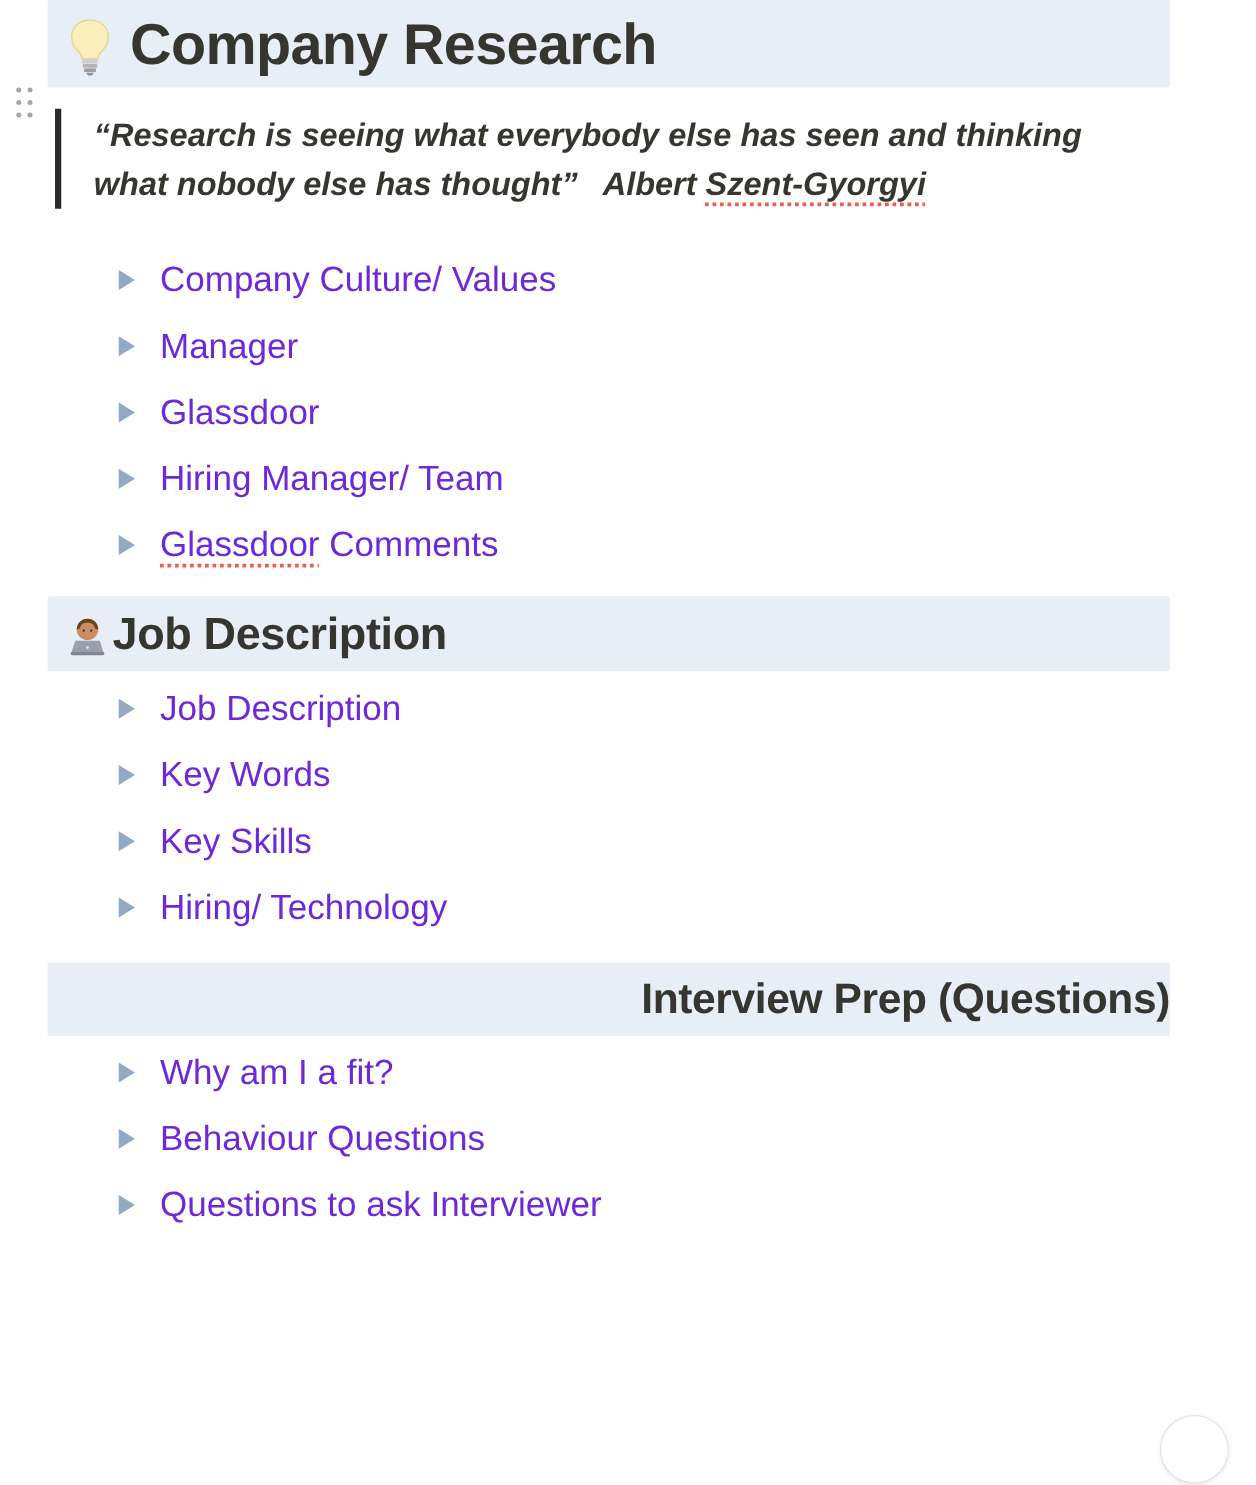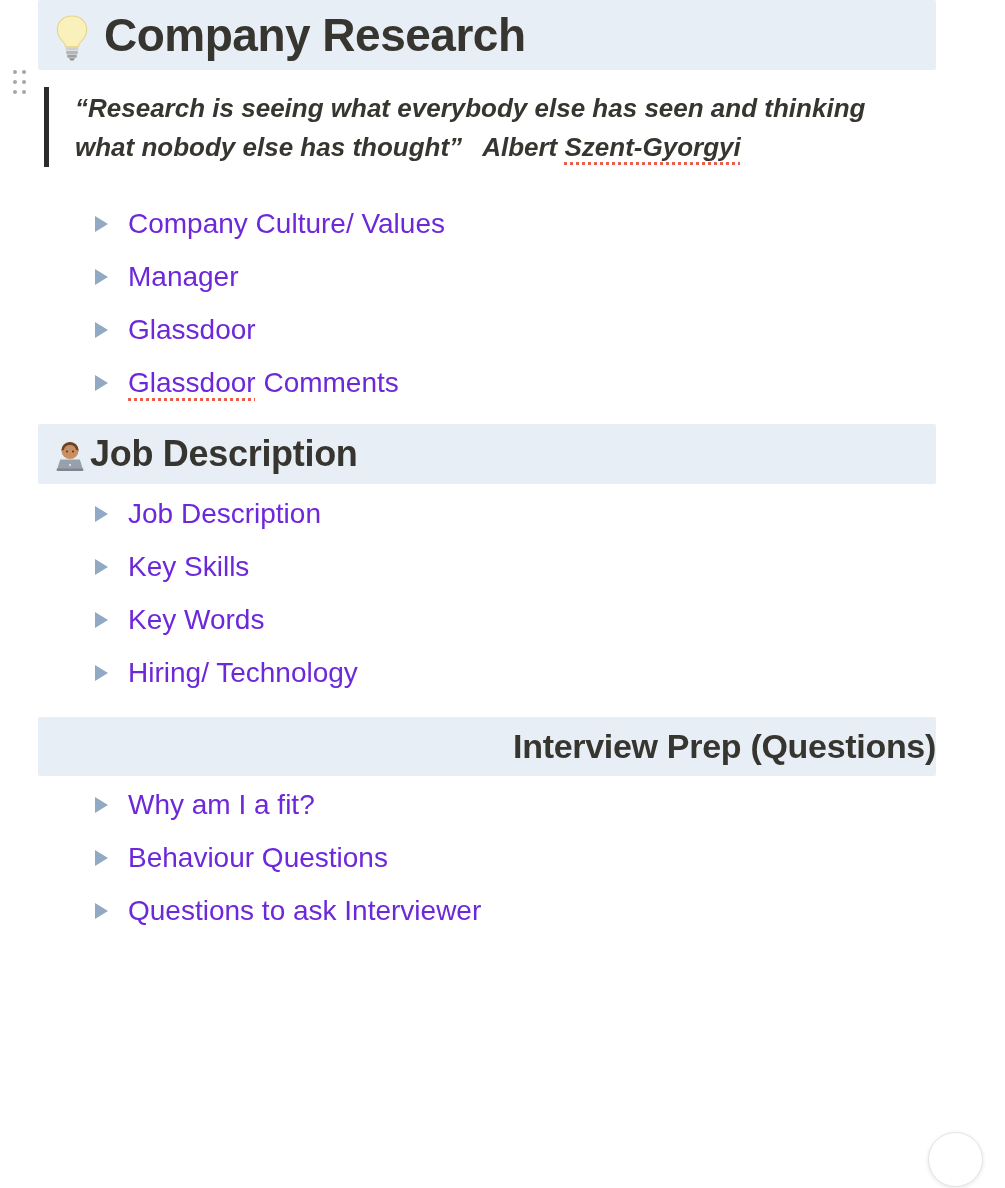--- a/index.html
+++ b/index.html
@@ -163,20 +163,24 @@
     <div class="toggle-row">
       <span class="tri"></span>
       <span class="toggle-label">Manager</span>
     </div>
     <div class="toggle-row">
       <span class="tri"></span>
       <span class="toggle-label">Glassdoor</span>
     </div>
     <div class="toggle-row">
       <span class="tri"></span>
+      <span class="toggle-label">Hiring Manager/ Team</span>
+    </div>
+    <div class="toggle-row">
+      <span class="tri"></span>
       <span class="toggle-label"><span class="spell">Glassdoor</span><span> Comments</span></span>
     </div>
 
     <div class="band h2-band">
       <span class="emoji-wrap">
         <svg width="36" height="36" viewBox="0 0 36 36" aria-hidden="true">
           <path d="M7,31 q2,-9 11,-9 q9,0 11,9 Z" fill="#5b7fd4"></path>
           <circle cx="18" cy="12.5" r="8.6" fill="#c98f63"></circle>
           <path d="M9.4,12.5 a8.6,8.6 0 0 1 17.2,0 l-2.4,-0.6 a6.4,6.4 0 0 0 -12.4,0 Z" fill="#6b4423"></path>
           <circle cx="15" cy="13.5" r="0.9" fill="#3a2a1a"></circle>
@@ -188,25 +192,25 @@
       </span>
       <span class="title">Job Description</span>
     </div>
 
     <div class="toggle-row">
       <span class="tri"></span>
       <span class="toggle-label">Job Description</span>
     </div>
     <div class="toggle-row">
       <span class="tri"></span>
+      <span class="toggle-label">Key Words</span>
+    </div>
+    <div class="toggle-row">
+      <span class="tri"></span>
       <span class="toggle-label">Key Skills</span>
-    </div>
-    <div class="toggle-row">
-      <span class="tri"></span>
-      <span class="toggle-label">Key Words</span>
     </div>
     <div class="toggle-row">
       <span class="tri"></span>
       <span class="toggle-label">Hiring/ Technology</span>
     </div>
 
     <div class="band h3-band">
       <span class="title">Interview Prep (Questions)</span>
     </div>
 

